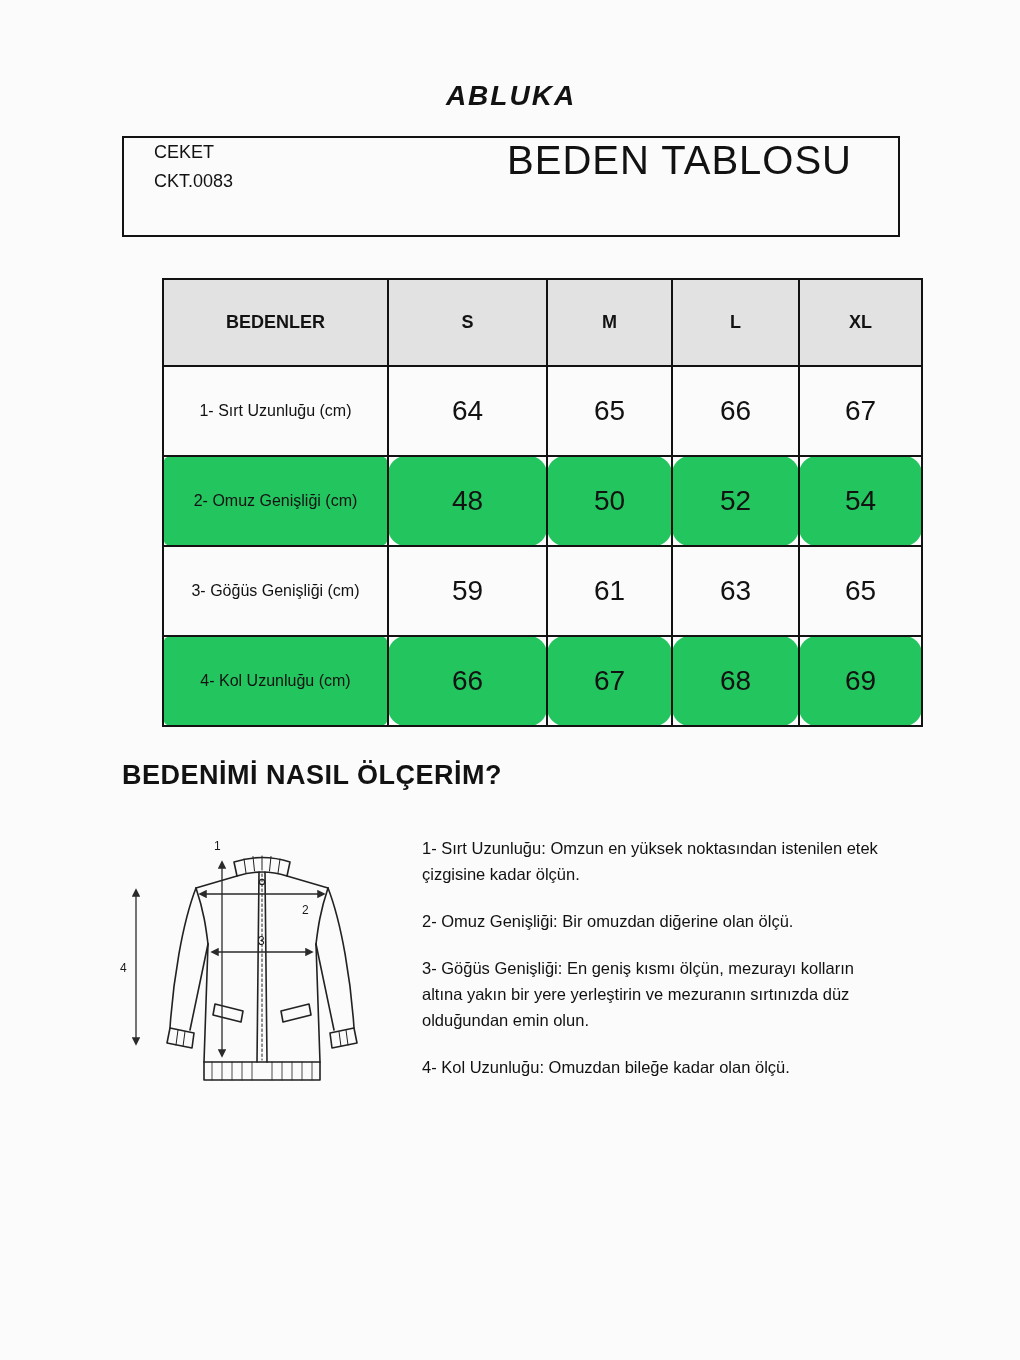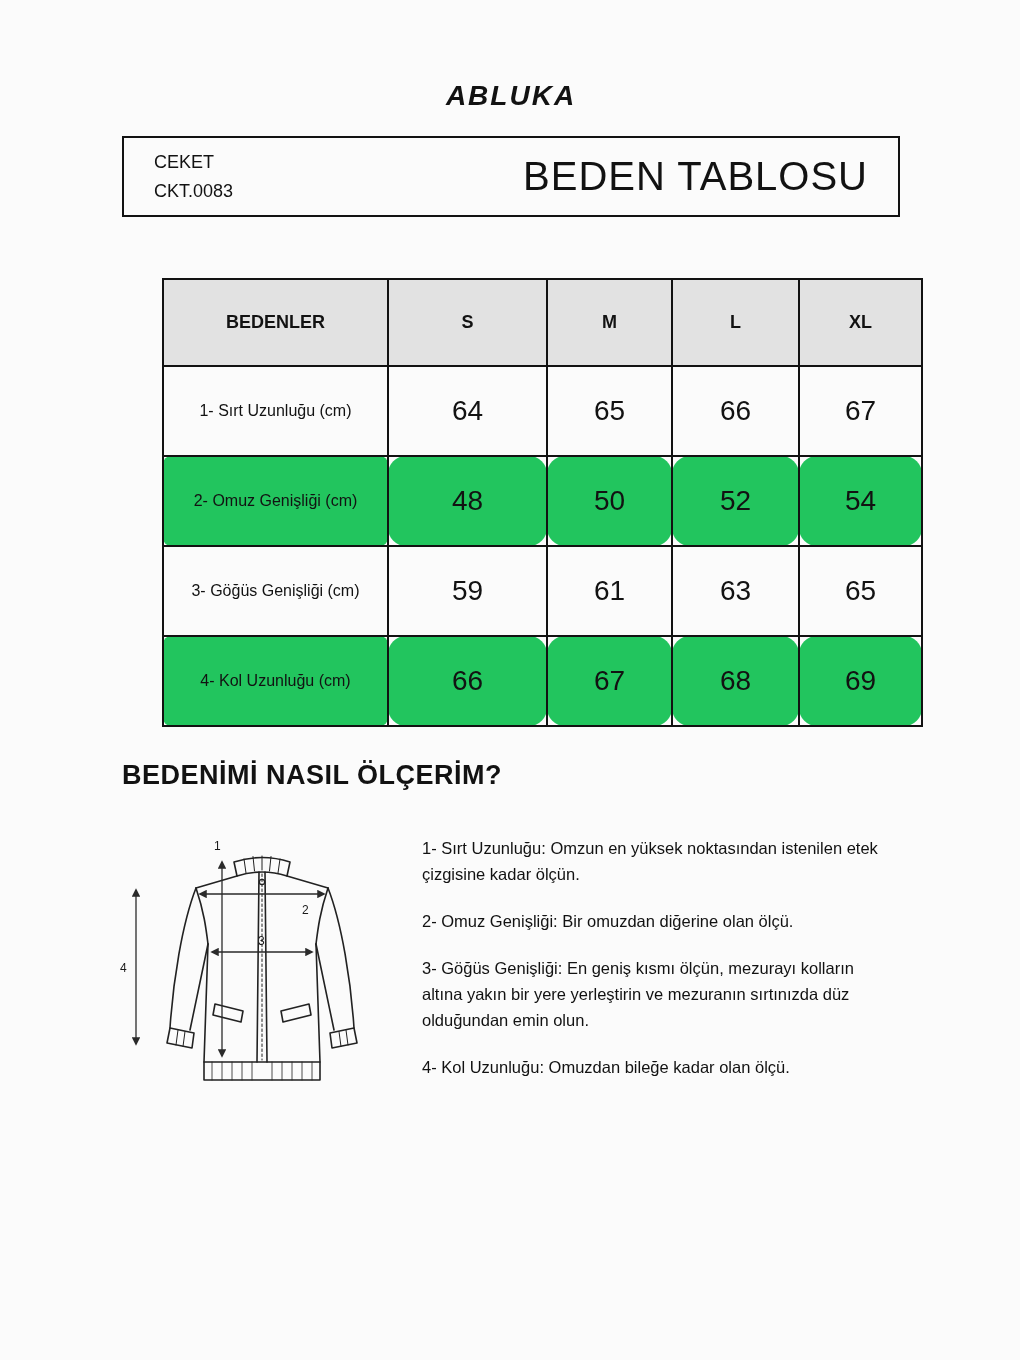--- a/index.html
+++ b/index.html
@@ -29,31 +29,31 @@
   .logo-line {
     flex: 1;
     height: 4px;
     background: #121212;
     margin-left: 14px;
   }
 
   
   .header-box {
     position: absolute;
-    left: 122px; top: 136px; width: 778px; height: 81px;
+    left: 122px; top: 136px; width: 778px; height: 101px;
     border: 2px solid #121212;
-    display: flex; align-items: center;
+    display: flex; 
     background: transparent;
   }
   .product-block { padding-left: 30px; width: 240px; }
   .product-type, .product-code { font-size: 18px; line-height: 29px; }
   .table-title {
     flex: 1;
     text-align: right;
-    padding-right: 30px;
+    padding-right: 46px;
     font-size: 40px;
     font-weight: 400;
     letter-spacing: 1px;
   }
 
   
   .size-table {
     position: absolute;
     left: 122px; top: 278px;
     width: 759px;

